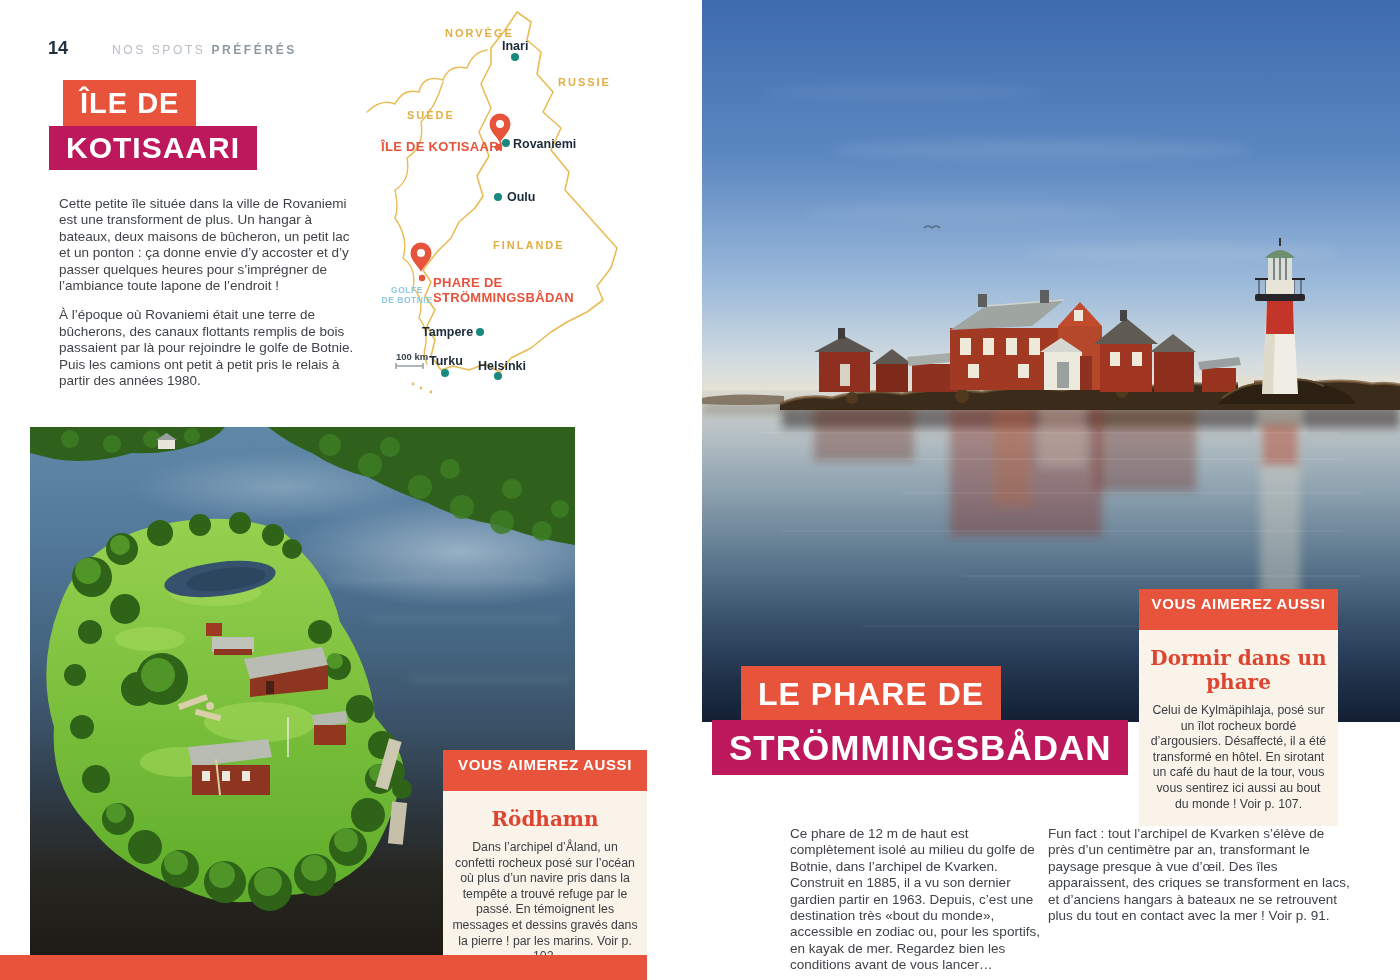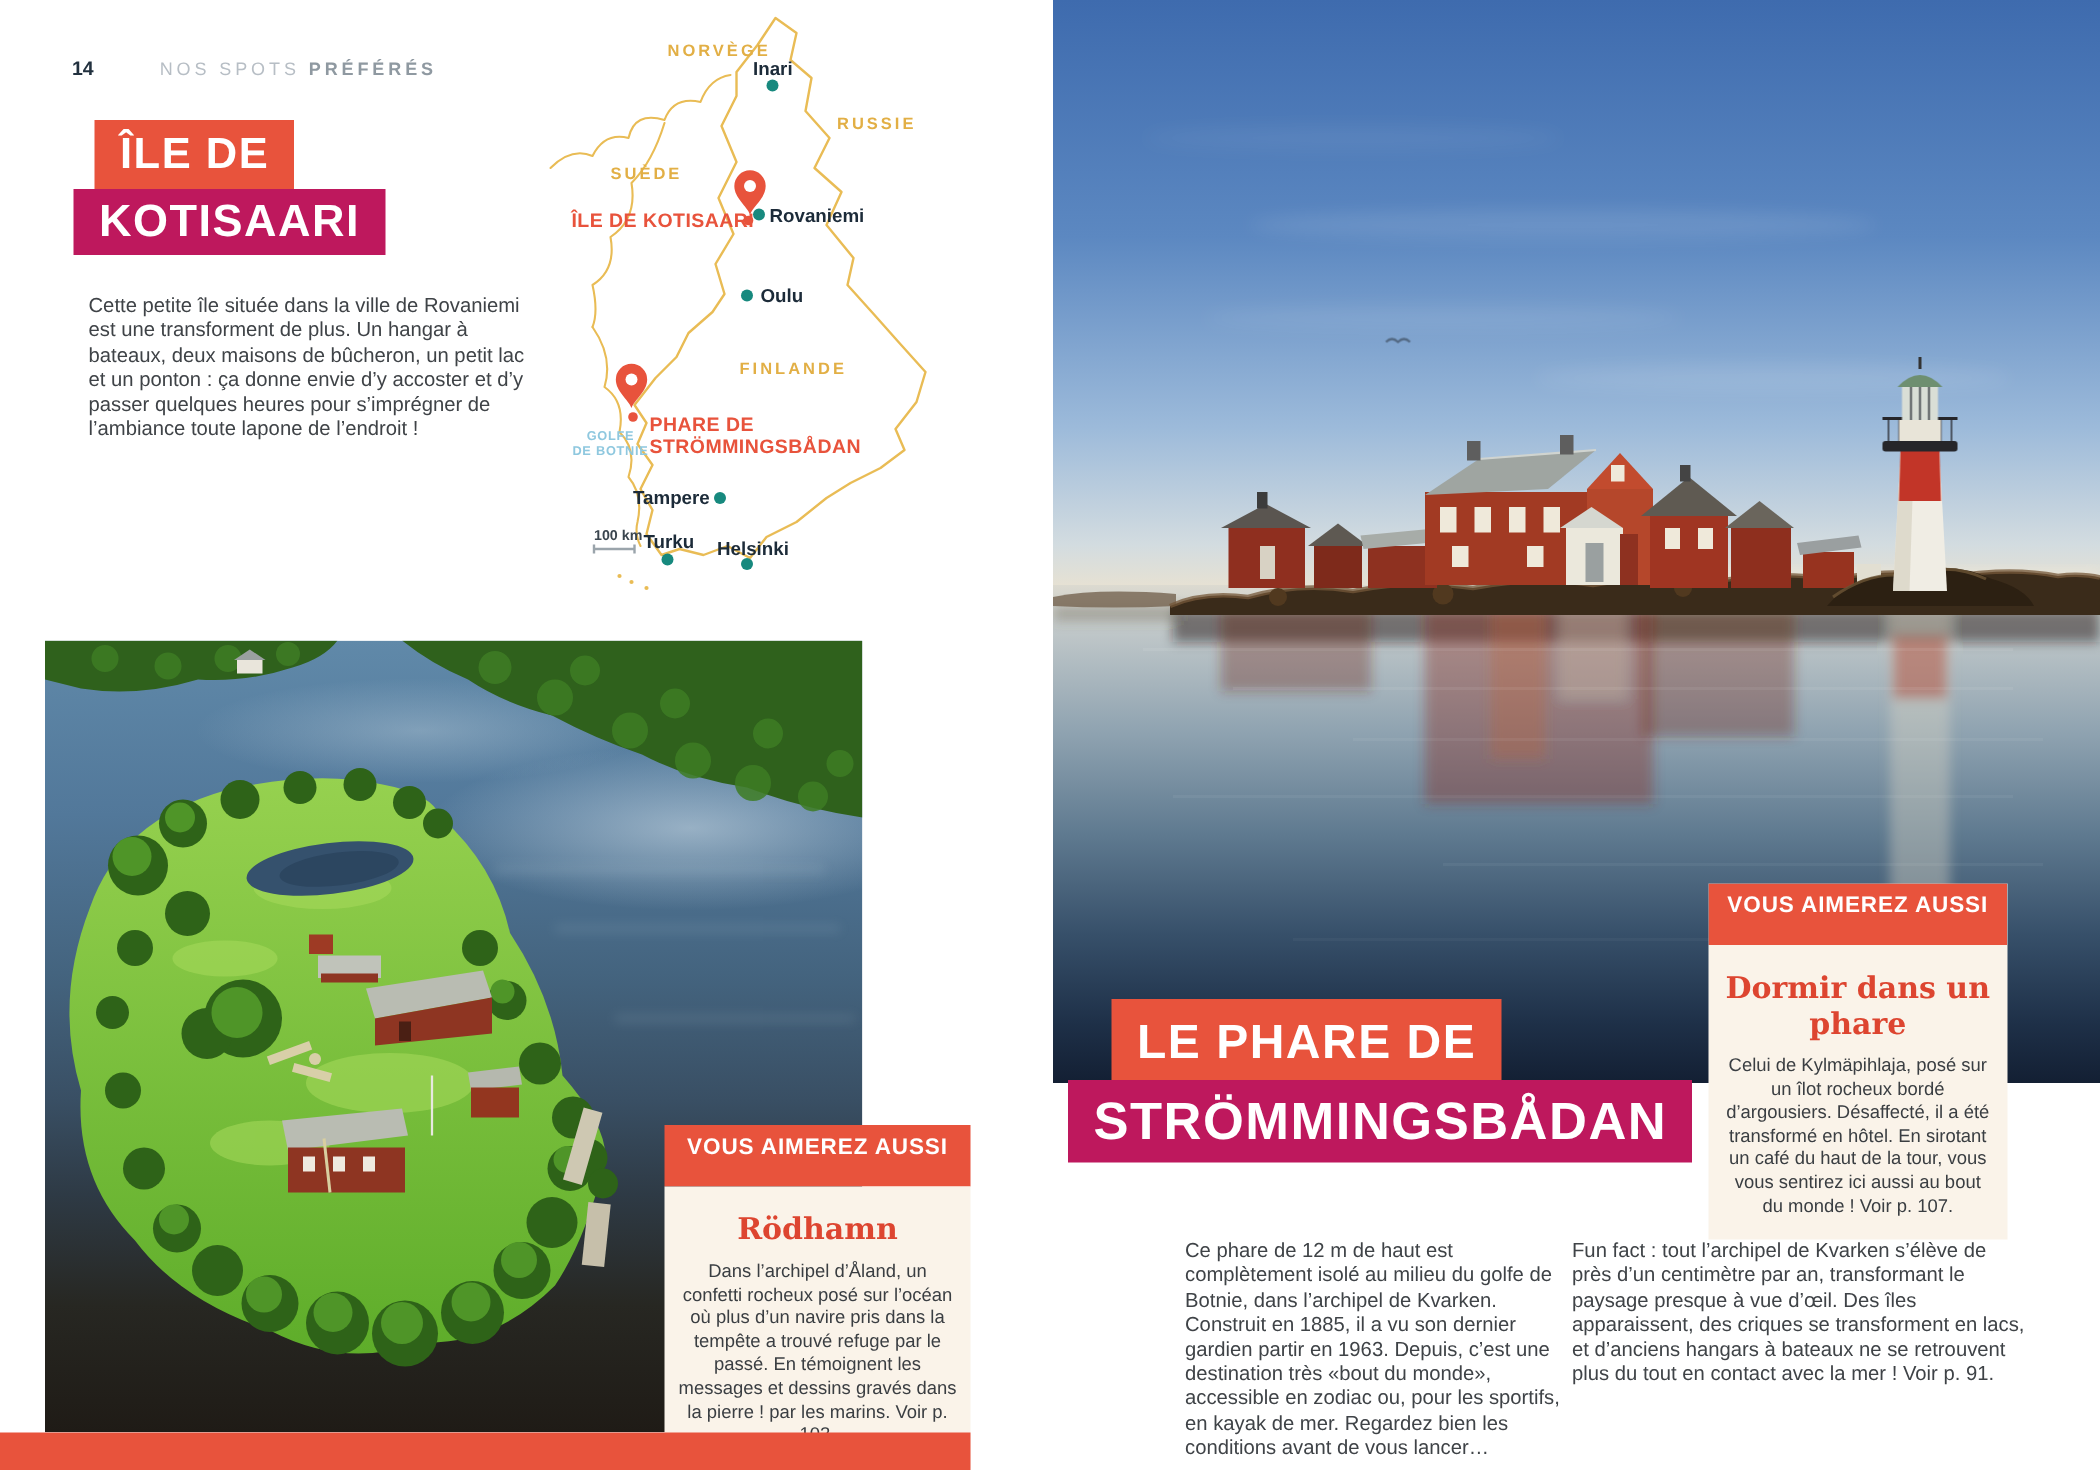--- a/index.html
+++ b/index.html
@@ -2,21 +2,21 @@
 <html><head>
 <meta charset="utf-8">
 <style>
   html,body{margin:0;padding:0;background:#ffffff;}
   body{font-family:"Liberation Sans",sans-serif;}
   #spread{position:relative;width:1400px;height:980px;background:#ffffff;overflow:hidden;}
   svg{font-family:"Liberation Sans",sans-serif;display:block;}
 
   
   .pagehead{position:absolute;left:48px;top:38px;display:flex;align-items:baseline;gap:44px;}
-  .pageno{font-size:13px;font-weight:700;color:#22313F;}
+  .pageno{font-size:18px;font-weight:700;color:#22313F;}
   .kicker{font-size:12px;letter-spacing:2.6px;color:#B7BEC5;font-weight:400;}
   .kicker .kbold{color:#8F99A1;font-weight:700;}
 
   
   .block{position:absolute;display:flex;align-items:center;padding:0 17px;color:#fff;font-weight:700;letter-spacing:1px;white-space:nowrap;}
   .bred{background:#E8533C;}
   .byellow{background:#be185d;}
   .t1{left:63px;top:80px;height:46px;font-size:29px;}
   .t2{left:49px;top:126px;height:44px;font-size:30px;}
   .rt1{left:741px;top:666px;height:56px;font-size:32px;}
@@ -66,20 +66,21 @@
   <div class="pagehead">
     <span class="pageno">14</span>
     <span class="kicker"><span>NOS SPOTS </span><span class="kbold">PRÉFÉRÉS</span></span>
   </div>
 
   <div class="block bred t1">ÎLE DE</div>
   <div class="block byellow t2">KOTISAARI</div>
 
   <div class="leftcopy">
     <p class="para">Cette petite île située dans la ville de Rovaniemi est une transforment de plus. Un hangar à bateaux, deux maisons de bûcheron, un petit lac et un ponton : ça donne envie d’y accoster et d’y passer quelques heures pour s’imprégner de l’ambiance toute lapone de l’endroit !</p>
+    <p class="para">À l’époque où Rovaniemi était une terre de bûcherons, des canaux flottants remplis de bois passaient par là pour rejoindre le golfe de Botnie. Puis les camions ont petit à petit pris le relais à partir des années 1980.</p>
   </div>
 
   <div class="mapwrap">
     <svg viewBox="0 0 332 404" width="332" height="404">
 
       <g fill="none" stroke="#E9BC55" stroke-width="1.6" stroke-linejoin="round" stroke-linecap="round">
         <path d="M126,48 L140,30 L152,12 L166,22 L162,40 L176,52 L172,74 L188,92 L178,112 L196,128 L186,150 L204,172 L200,190 L218,210 L234,228 L252,248 L246,268 L232,286 L238,300 L222,312 L202,322 L186,332 L166,348 L146,358 L135,372 L120,364 L104,370 L88,366 L76,370 L66,356 L70,340 L62,326 L70,310 L60,296 L66,282 L58,270 L72,252 L86,238 L94,222 L110,208 L118,196 L112,176 L124,156 L114,132 L126,108 L116,84 L126,64 Z"></path>
         <path stroke-width="1.4" d="M2,112 Q16,98 30,104 Q38,88 54,92 Q58,74 78,80 Q84,64 102,68 Q108,52 122,50"></path>
         <path stroke-width="1.4" d="M78,82 Q70,108 56,122 Q60,146 42,158 Q46,180 30,190 Q34,208 30,218"></path>
         <path stroke-width="1.4" d="M30,218 Q44,238 38,258 Q52,268 48,288 Q60,300 54,318 Q64,330 60,348 Q58,356 62,364"></path>

